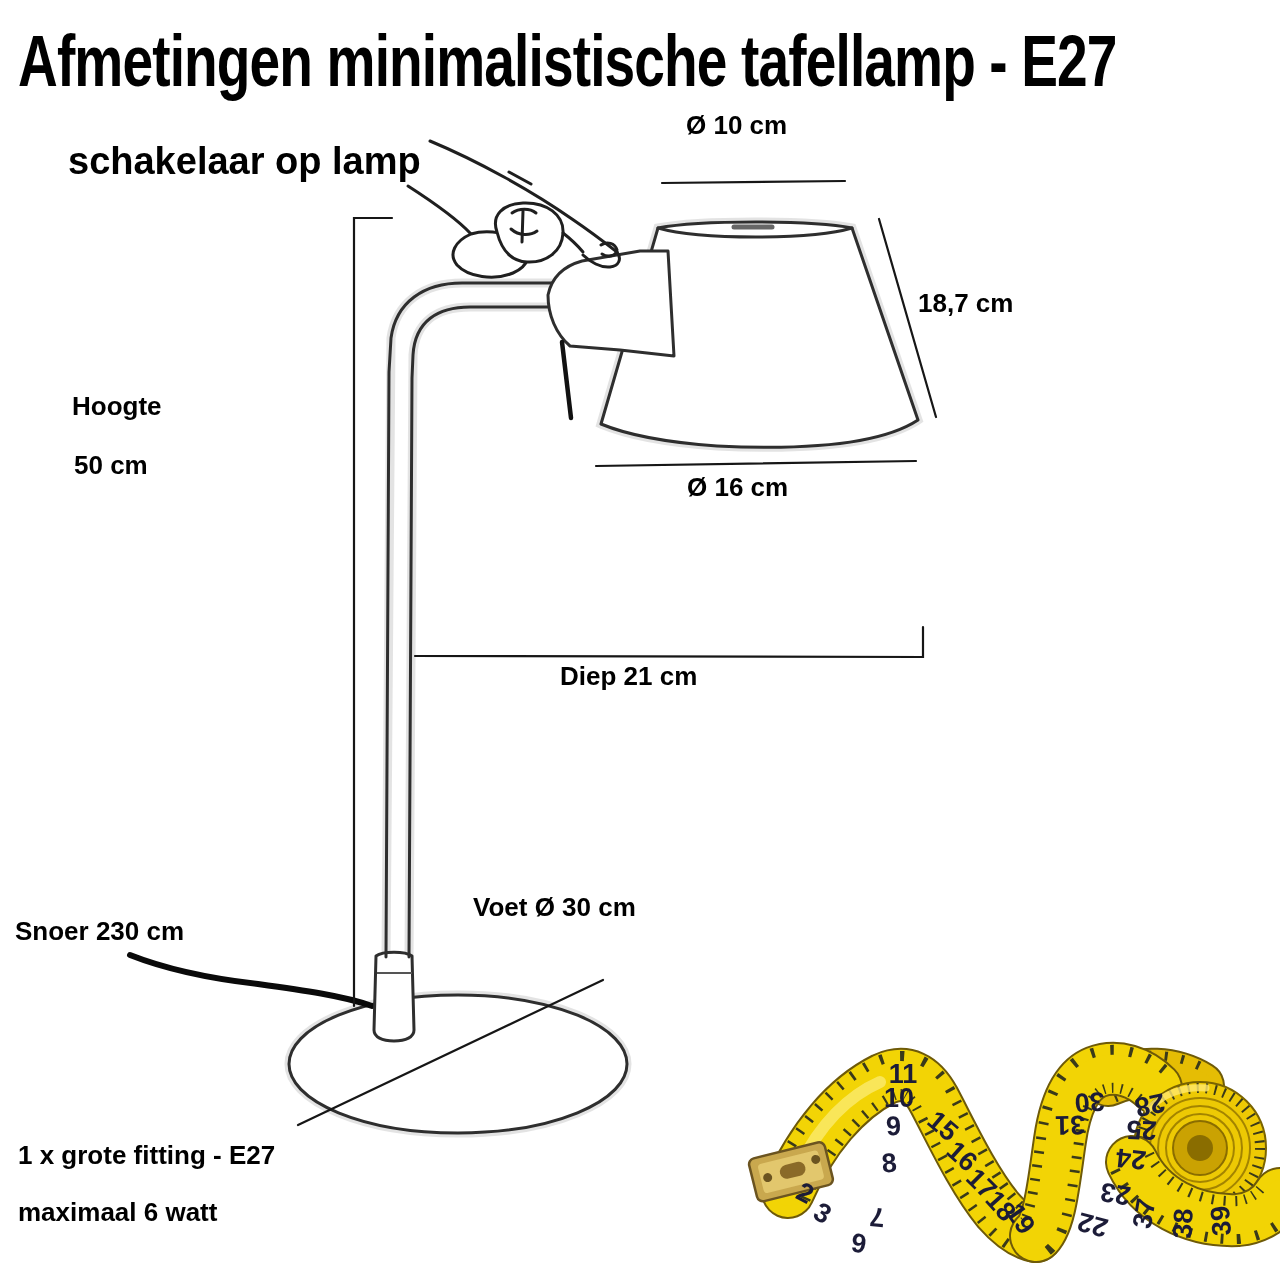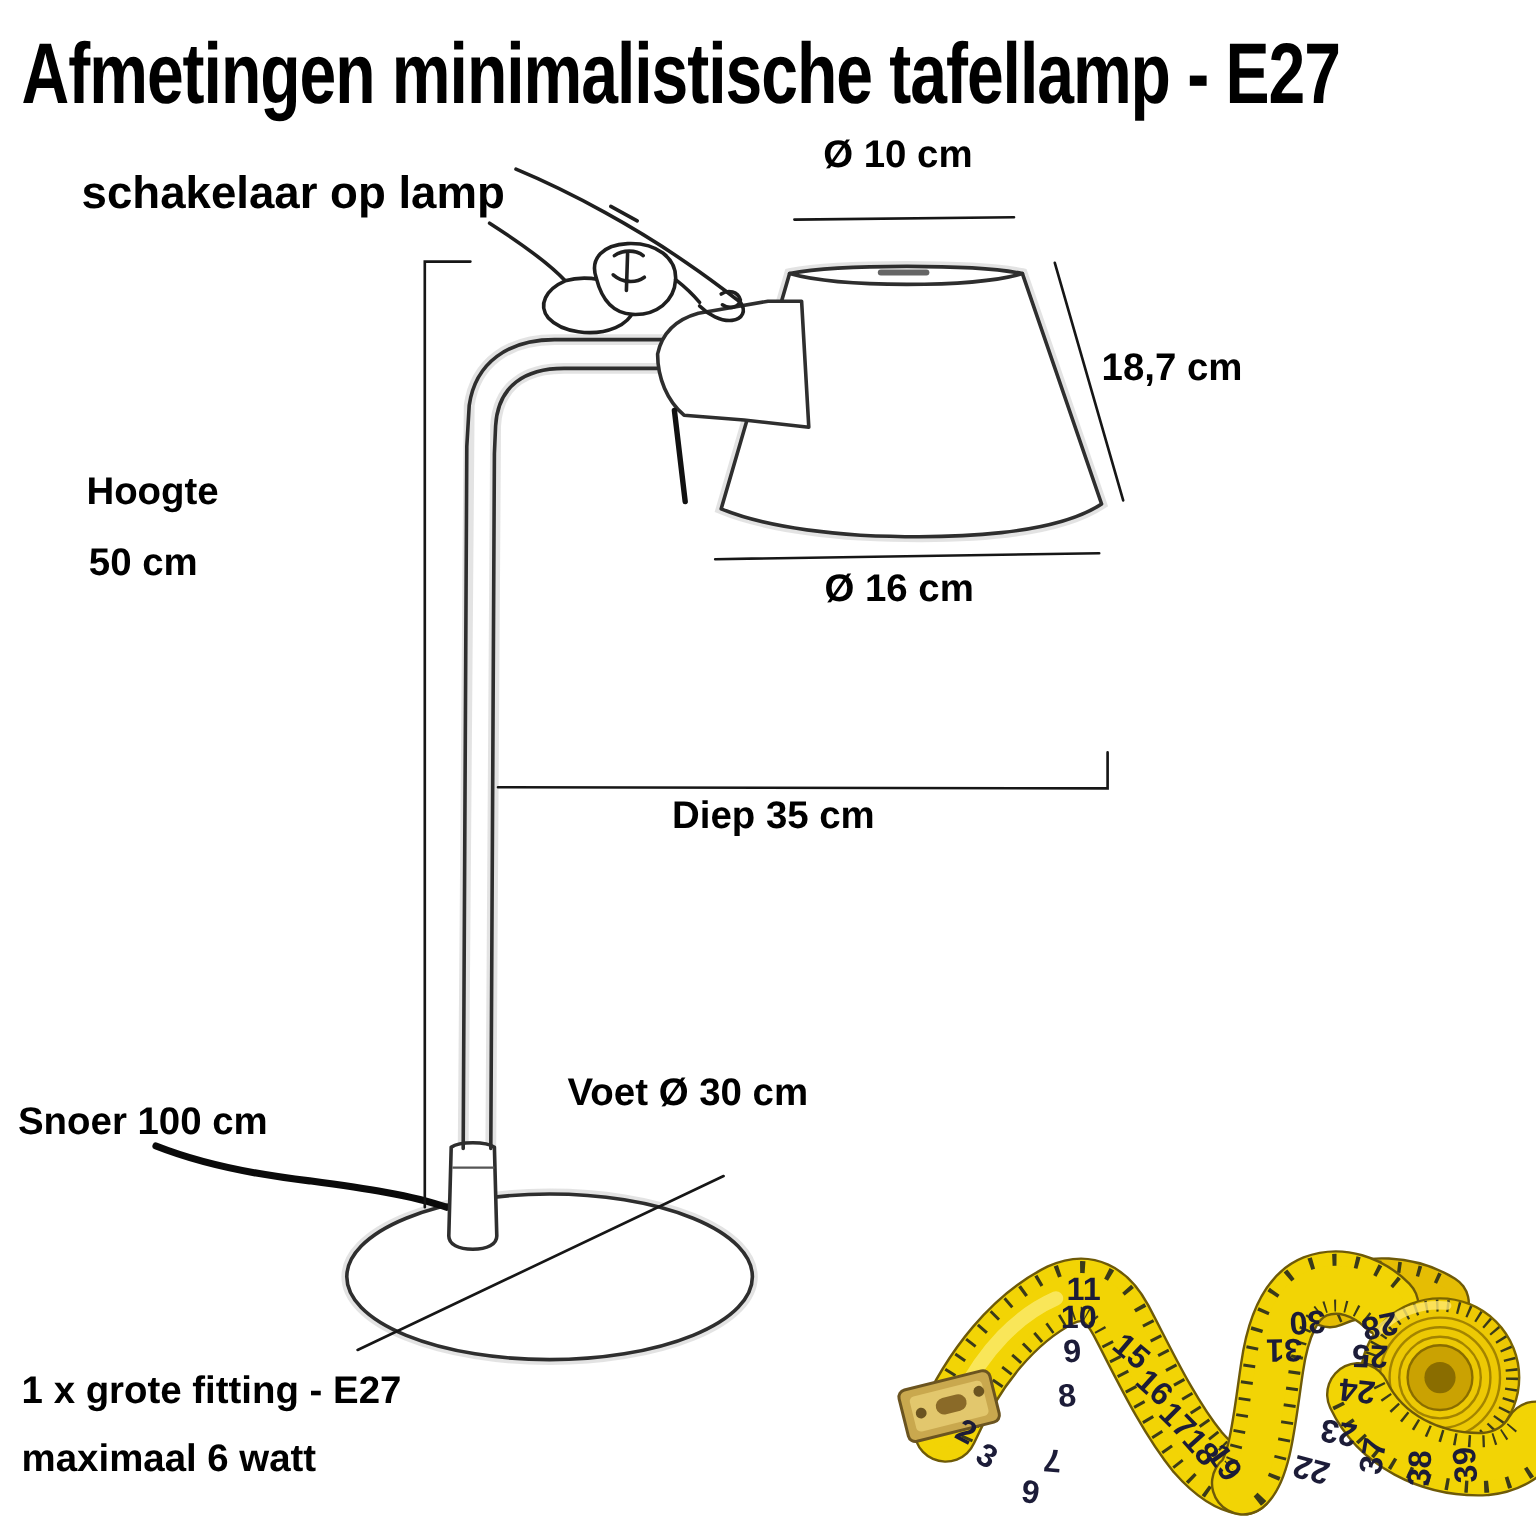--- a/index.html
+++ b/index.html
@@ -1,20 +1,20 @@
 <!DOCTYPE html>
 <html><head>
 <meta charset="utf-8">
 <style>
   html,body{margin:0;padding:0;background:#fff;}
   .canvas{position:relative;width:1280px;height:1280px;background:#ffffff;overflow:hidden;
           font-family:"Liberation Sans", sans-serif;}
   .title{position:absolute;left:18px;top:20px;font-size:64px;font-weight:bold;color:#000;
          white-space:nowrap;letter-spacing:-1px;transform:scale(0.86,1.12);transform-origin:0 0;}
-  .label{position:absolute;font-weight:bold;color:#000;font-size:32px;line-height:1.05;white-space:nowrap;}
+  .label{position:absolute;font-weight:bold;color:#000;font-size:26px;line-height:1.05;white-space:nowrap;}
   svg{position:absolute;left:0;top:0;}
   .ln{stroke:#161616;stroke-width:2.2;fill:none;stroke-linecap:round;}
   .lamp{stroke:#2e2e2e;stroke-width:3;fill:none;stroke-linecap:round;stroke-linejoin:round;}
   .lampfill{stroke:#2e2e2e;stroke-width:3;fill:#ffffff;stroke-linejoin:round;}
   .soft{stroke:#c7c7c7;stroke-width:9;fill:none;opacity:.5;stroke-linecap:round;}
   .hand{stroke:#1f1f1f;stroke-width:3;fill:none;stroke-linecap:round;stroke-linejoin:round;}
   .handfill{stroke:#1f1f1f;stroke-width:3;fill:#ffffff;stroke-linejoin:round;}
   .tapenum{font-family:"Liberation Sans",sans-serif;font-weight:bold;font-size:27px;fill:#1c1c38;
            text-anchor:middle;}
 </style>
@@ -156,19 +156,19 @@
   </svg>
 
   <h1 class="title" style="margin:0;">Afmetingen minimalistische tafellamp - E27</h1>
 
   <div class="label" style="left:68px;top:142px;font-size:38px;">schakelaar op lamp</div>
   <div class="label" style="left:686px;top:112px;">Ø 10 cm</div>
   <div class="label" style="left:918px;top:290px;">18,7 cm</div>
   <div class="label" style="left:72px;top:393px;">Hoogte</div>
   <div class="label" style="left:74px;top:452px;text-align:right;">50 cm</div>
   <div class="label" style="left:687px;top:474px;">Ø 16 cm</div>
-  <div class="label" style="left:560px;top:663px;">Diep 35 cm</div>
+  <div class="label" style="left:560px;top:663px;">Diep 21 cm</div>
   <div class="label" style="left:473px;top:894px;">Voet Ø 30 cm</div>
-  <div class="label" style="left:15px;top:918px;">Snoer 100 cm</div>
+  <div class="label" style="left:15px;top:918px;">Snoer 230 cm</div>
   <div class="label" style="left:18px;top:1142px;">1 x grote fitting - E27</div>
   <div class="label" style="left:18px;top:1199px;">maximaal 6 watt</div>
 
 </div>
 
 </body></html>

